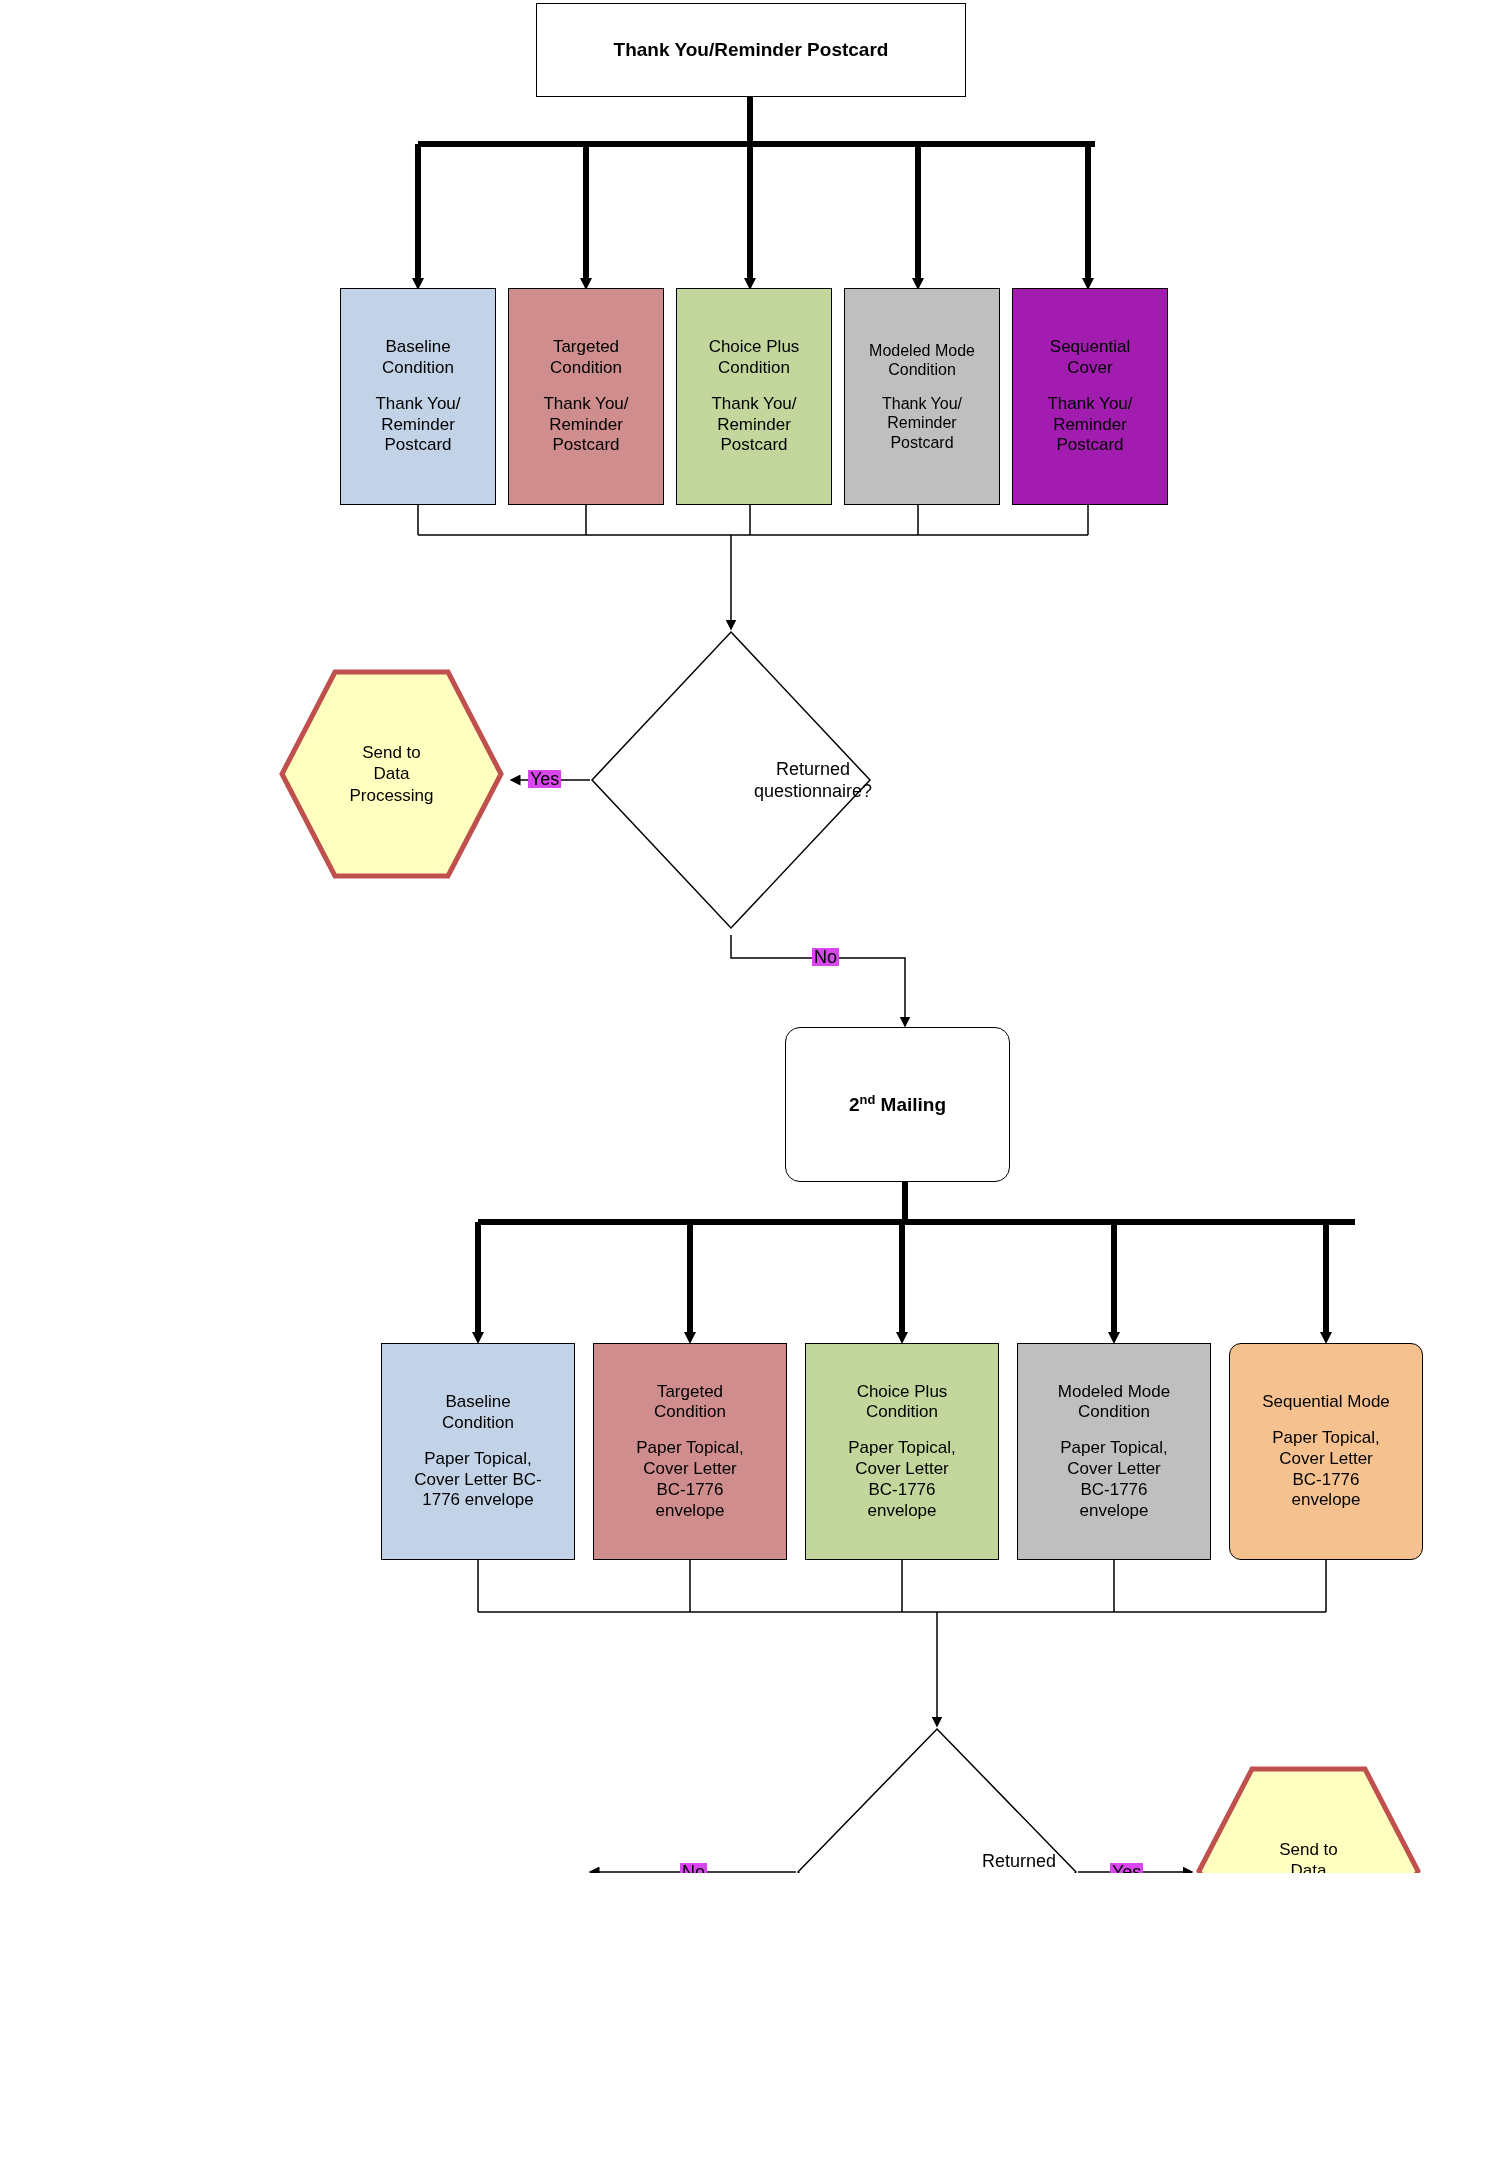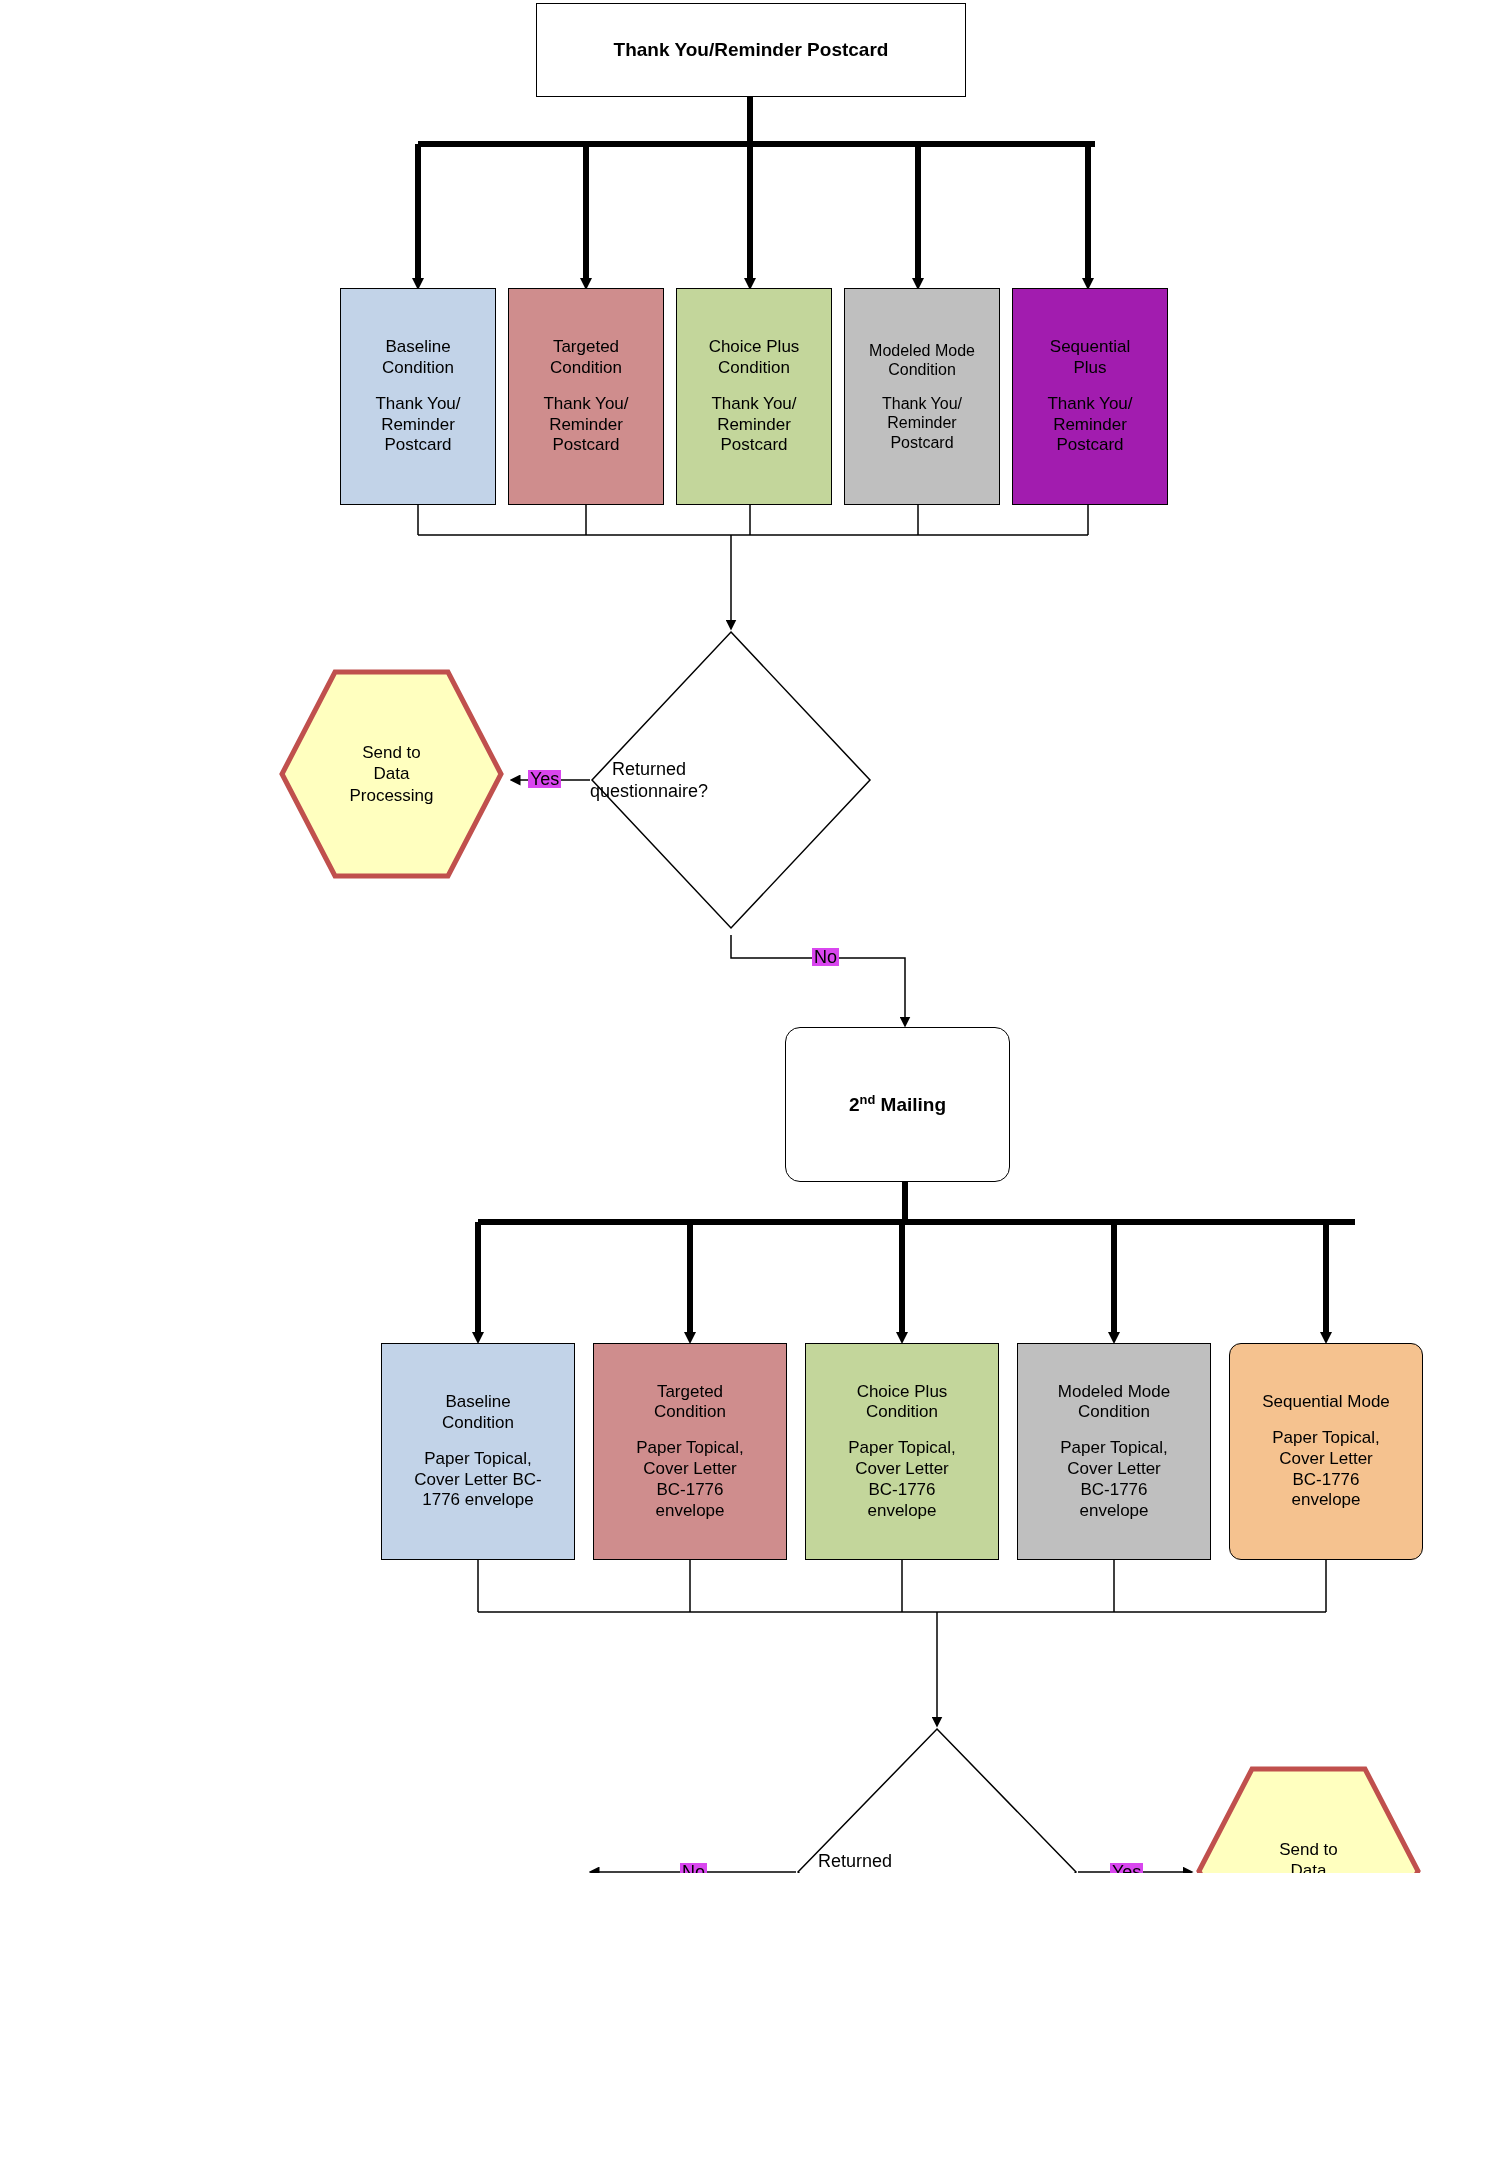--- a/index.html
+++ b/index.html
@@ -54,21 +54,21 @@
   .hex-label {
     position: relative;
     z-index: 2;
     line-height: 1.25;
     color: #000;
   }
   .diamond-wrap {
     position: absolute;
     display: flex;
     align-items: center;
-    justify-content: flex-start;
+    justify-content: flex-end;
     text-align: center;
   }
   .diamond-wrap svg {
     position: absolute;
     left: 0;
     top: 0;
   }
   .diamond-label {
     position: relative;
     z-index: 2;
@@ -195,21 +195,21 @@
     <div>Modeled Mode</div>
     <div>Condition</div>
     <div class="gap"></div>
     <div>Thank You/</div>
     <div>Reminder</div>
     <div>Postcard</div>
   </div>
 
   <div class="node" style="left:1012px; top:288px; width:156px; height:217px; font-size:17px; background:#a21caf;">
     <div>Sequential</div>
-    <div>Plus</div>
+    <div>Cover</div>
     <div class="gap"></div>
     <div>Thank You/</div>
     <div>Reminder</div>
     <div>Postcard</div>
   </div>
 
   <div class="diamond-wrap" style="left:590px; top:630px; width:282px; height:300px; font-size:18px;">
     <svg width="282" height="300" viewBox="0 0 282 300">
       <polygon points="141,2 280,150 141,298 2,150" fill="#ffffff" stroke="#000000" stroke-width="1.5"></polygon>
     </svg>

